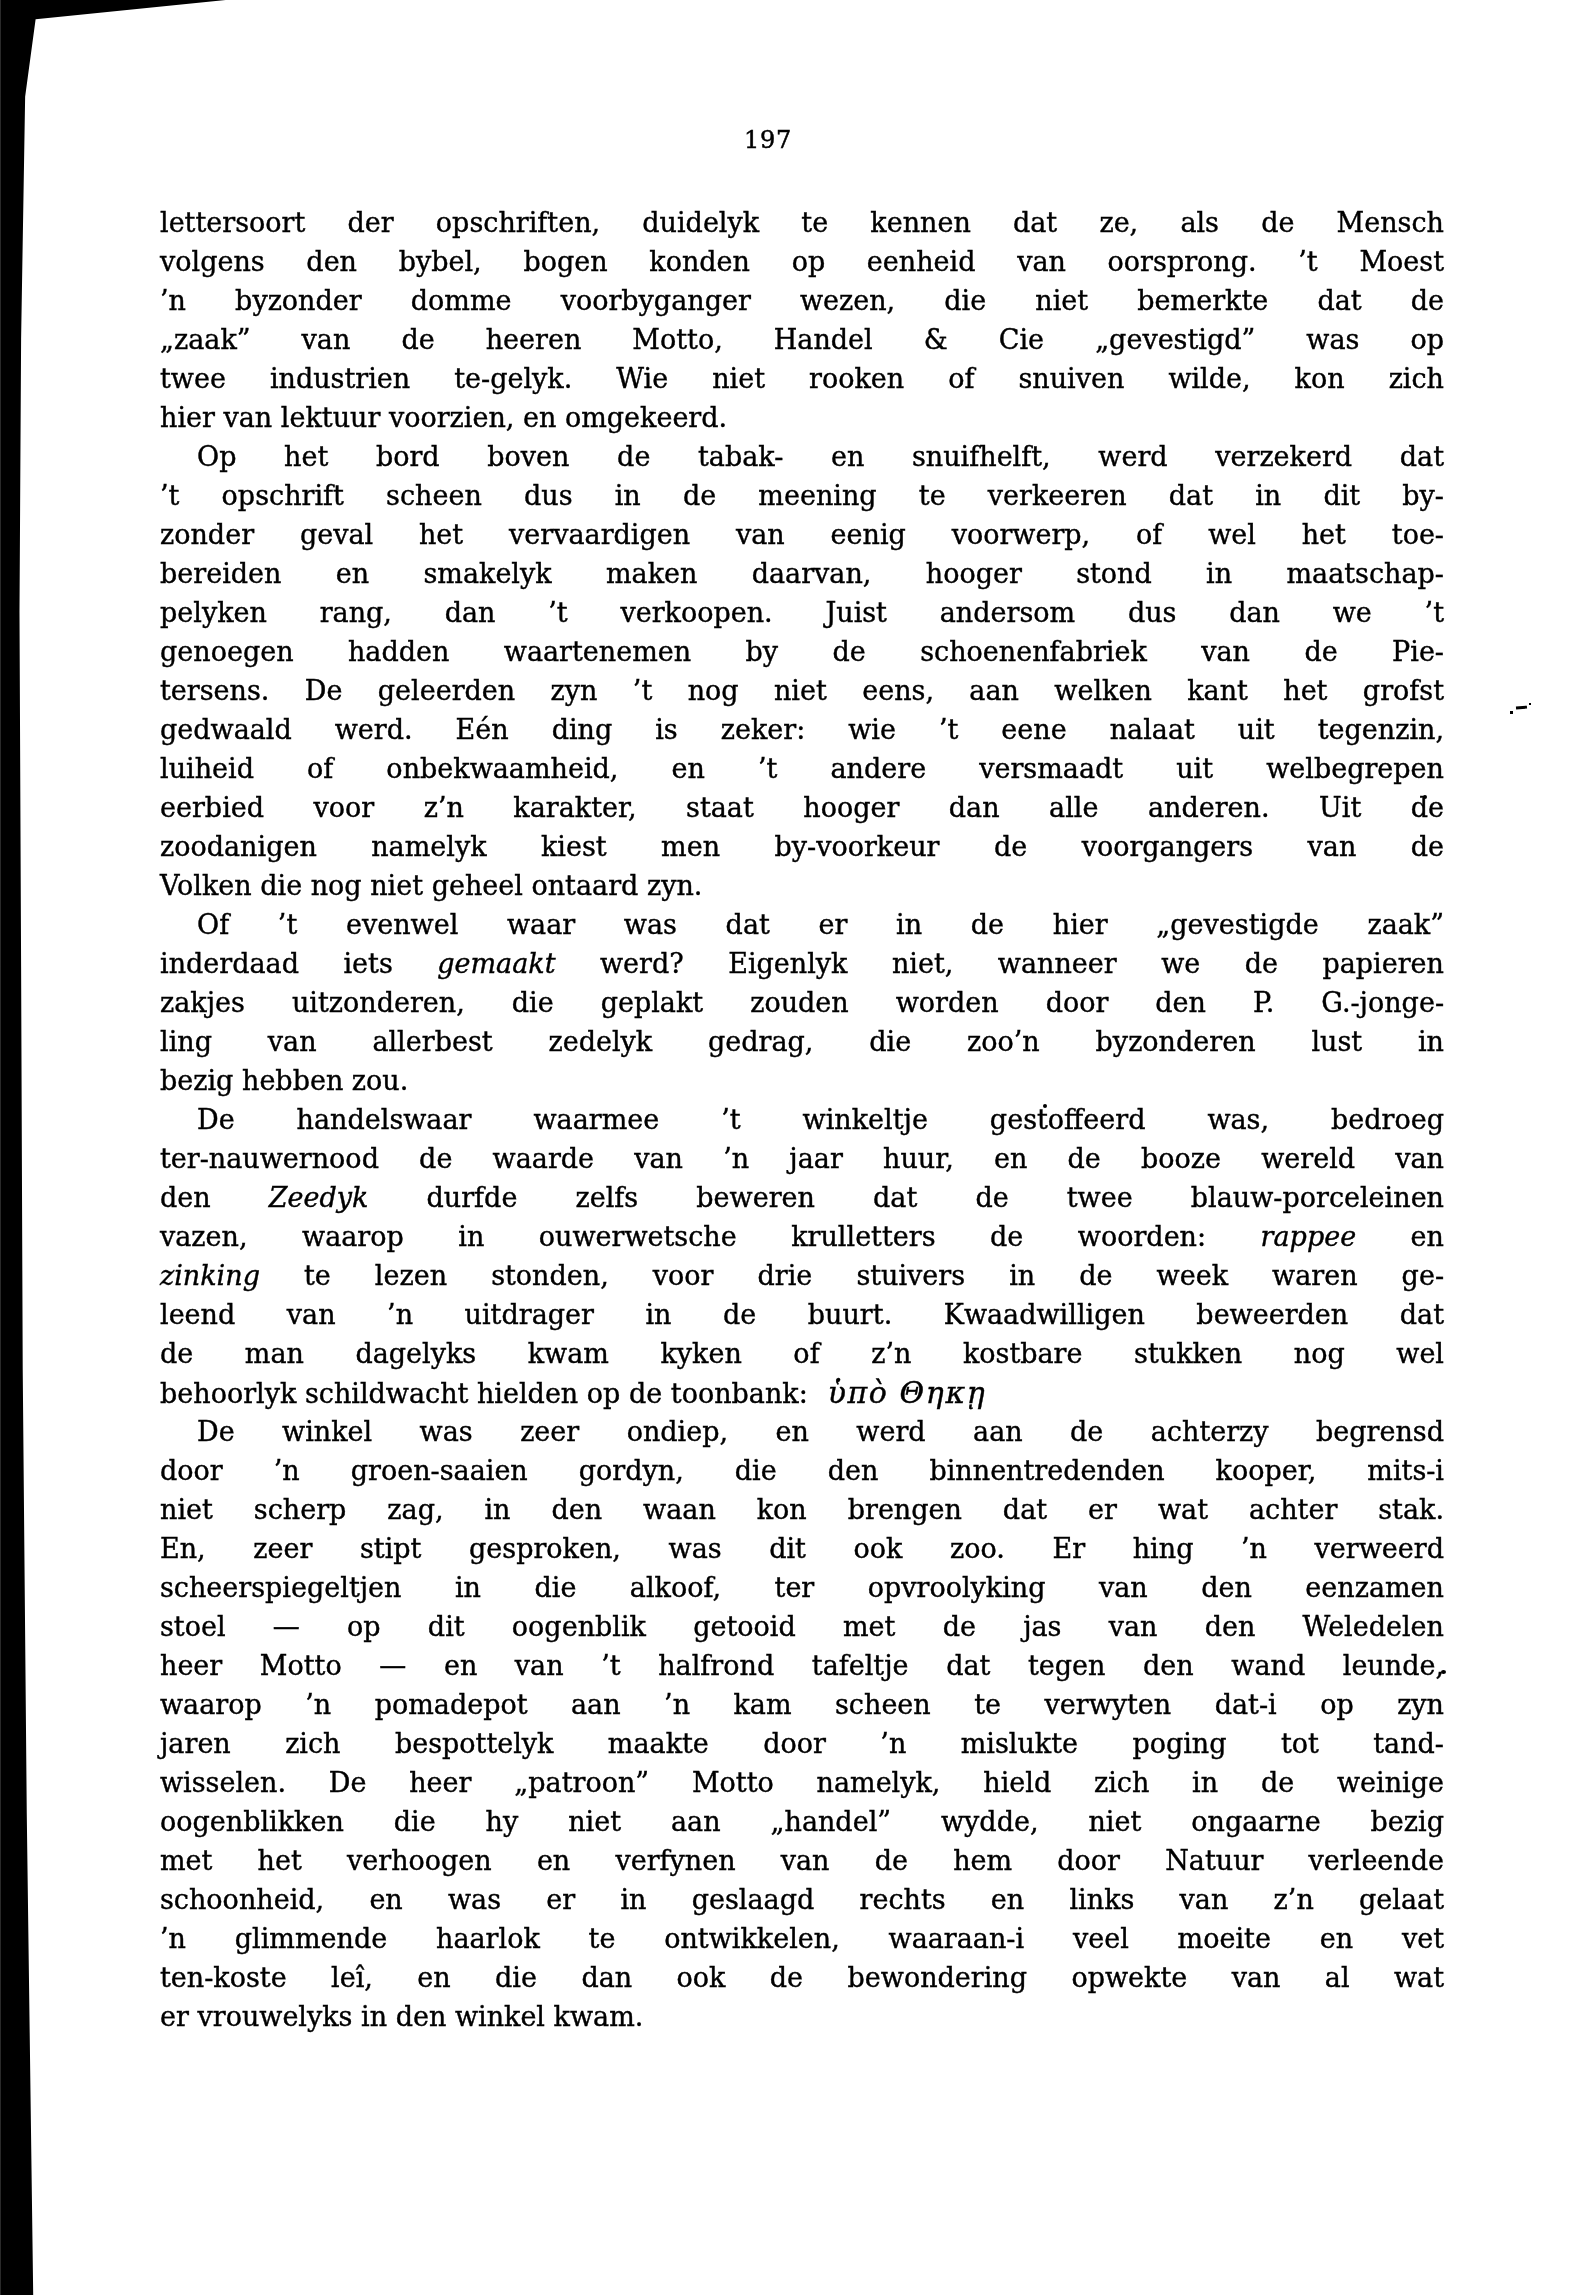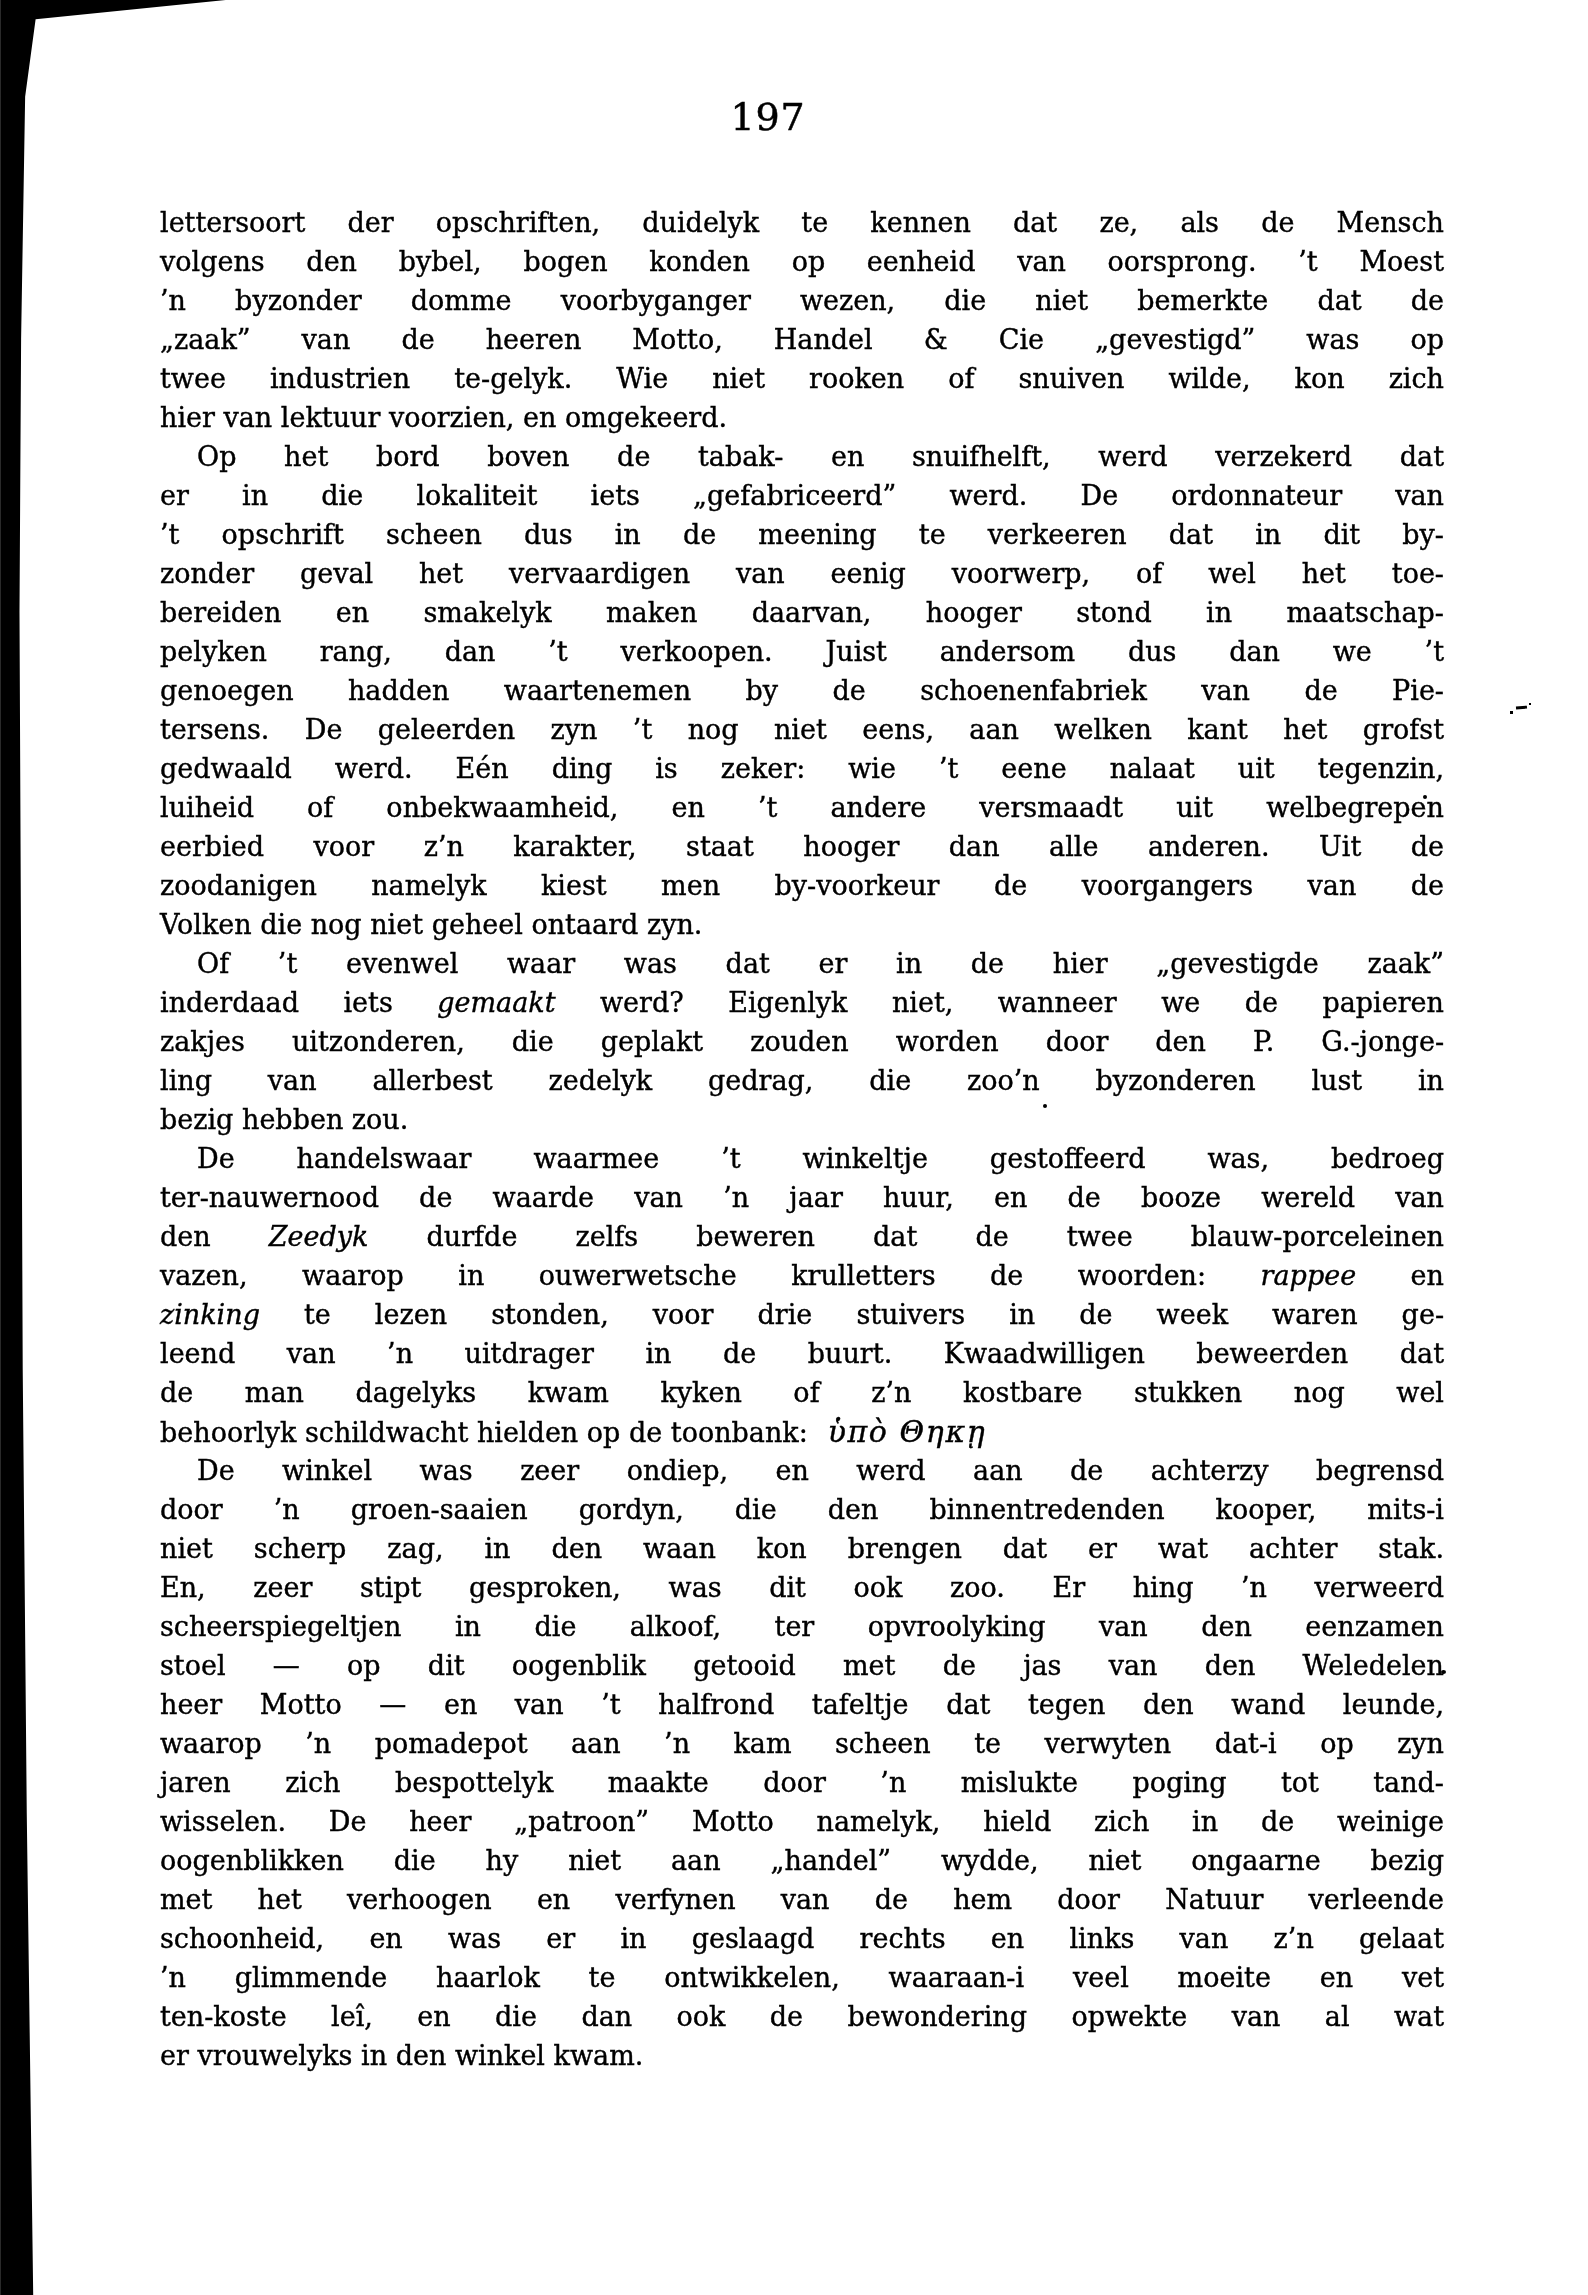--- a/index.html
+++ b/index.html
@@ -14,24 +14,24 @@
     position: relative;
     width: 1589px;
     height: 2295px;
     background: #ffffff;
     font-family: "DejaVu Serif", "Liberation Serif", serif;
     color: #000000;
   }
   .page-number {
     position: absolute;
     left: 126px;
-    top: 96px;
+    top: 119px;
     width: 1284px;
     text-align: center;
-    font-size: 38px;
+    font-size: 24px;
     line-height: 42px;
     -webkit-text-stroke: 0.5px #000;
     letter-spacing: 0.8px;
   }
   .text-block {
     position: absolute;
     left: 126px;
     top: 203px;
     width: 1284px;
     font-size: 27px;
@@ -92,21 +92,20 @@
   <div class="page-number">197</div>
 
   <div class="text-block">
       <div class="line"><span>lettersoort der opschriften, duidelyk te kennen dat ze, als de Mensch</span></div>
       <div class="line"><span>volgens den bybel, bogen konden op eenheid van oorsprong. ’t Moest</span></div>
       <div class="line"><span>’n byzonder domme voorbyganger wezen, die niet bemerkte dat de</span></div>
       <div class="line"><span>„zaak” van de heeren Motto, Handel &amp; Cie „gevestigd” was op</span></div>
       <div class="line"><span>twee industrien te-gelyk. Wie niet rooken of snuiven wilde, kon zich</span></div>
       <div class="line last"><span>hier van lektuur voorzien, en omgekeerd.</span></div>
       <div class="line indent"><span>Op het bord boven de tabak- en snuifhelft, werd verzekerd dat</span></div>
-      <div class="line"><span>er in die lokaliteit iets „gefabriceerd” werd. De ordonnateur van</span></div>
       <div class="line"><span>’t opschrift scheen dus in de meening te verkeeren dat in dit by-</span></div>
       <div class="line"><span>zonder geval het vervaardigen van eenig voorwerp, of wel het toe-</span></div>
       <div class="line"><span>bereiden en smakelyk maken daarvan, hooger stond in maatschap-</span></div>
       <div class="line"><span>pelyken rang, dan ’t verkoopen. Juist andersom dus dan we ’t</span></div>
       <div class="line"><span>genoegen hadden waartenemen by de schoenenfabriek van de Pie-</span></div>
       <div class="line"><span>tersens. De geleerden zyn ’t nog niet eens, aan welken kant het grofst</span></div>
       <div class="line"><span>gedwaald werd. Eén ding is zeker: wie ’t eene nalaat uit tegenzin,</span></div>
       <div class="line"><span>luiheid of onbekwaamheid, en ’t andere versmaadt uit welbegrepen</span></div>
       <div class="line"><span>eerbied voor z’n karakter, staat hooger dan alle anderen. Uit de</span></div>
       <div class="line"><span>zoodanigen namelyk kiest men by-voorkeur de voorgangers van de</span></div>

